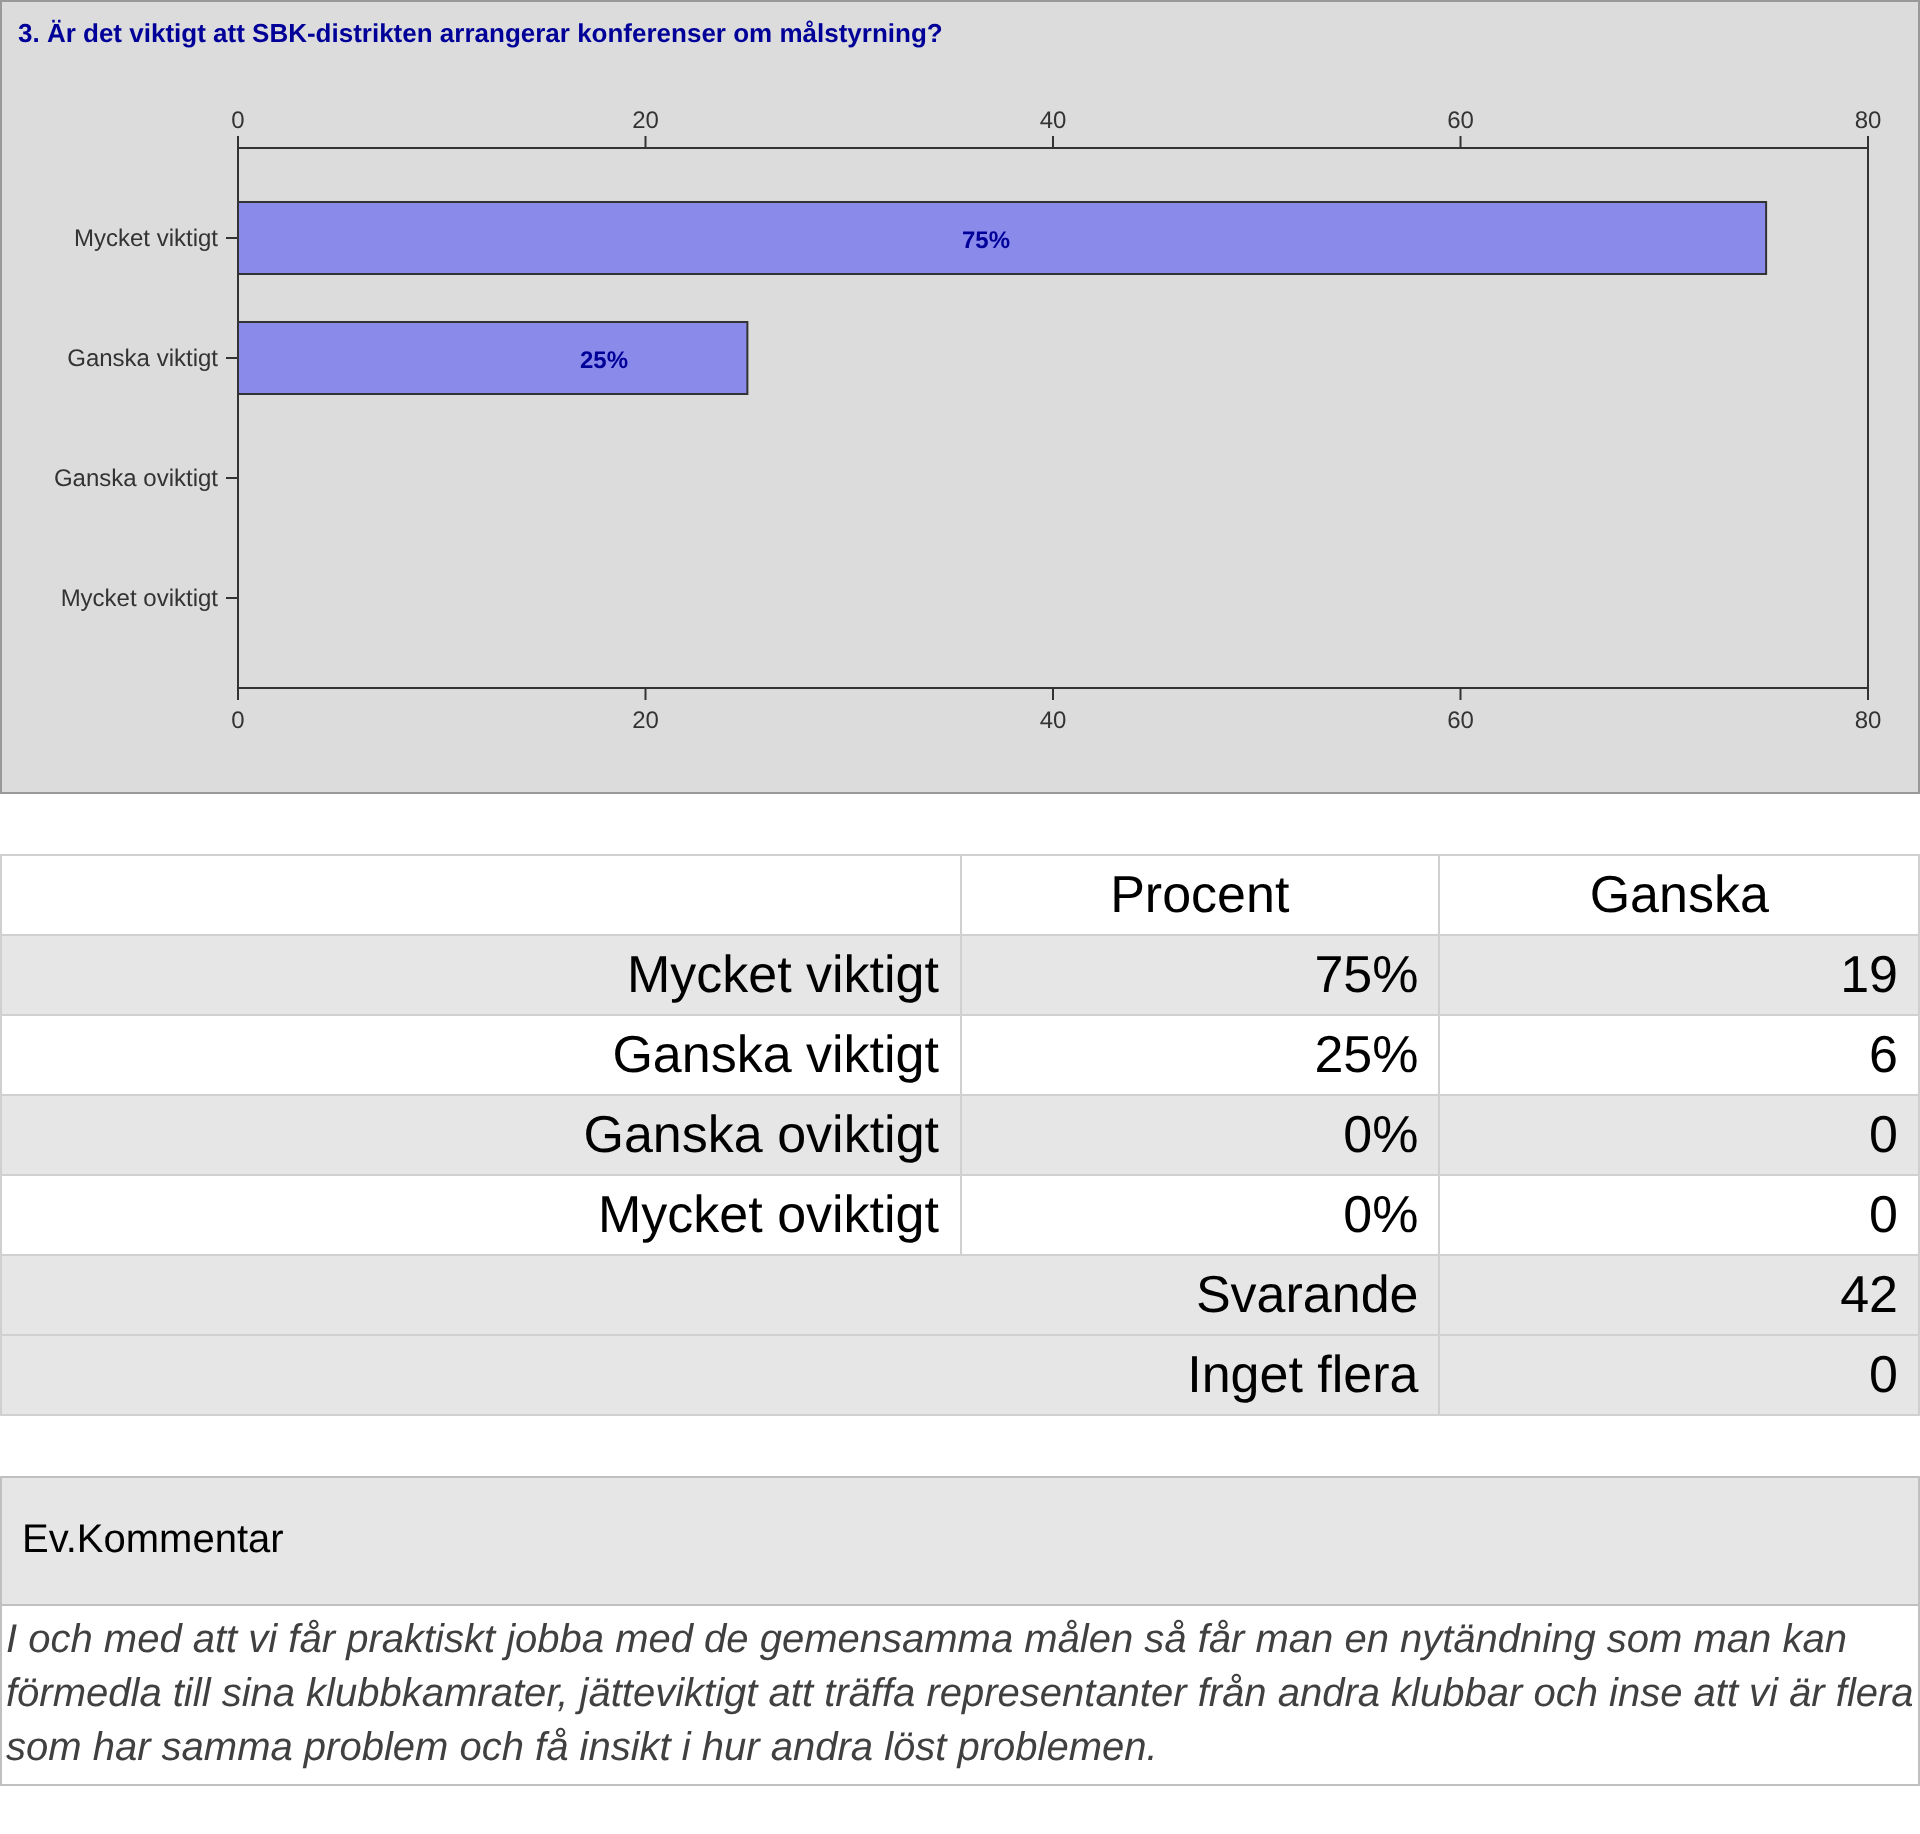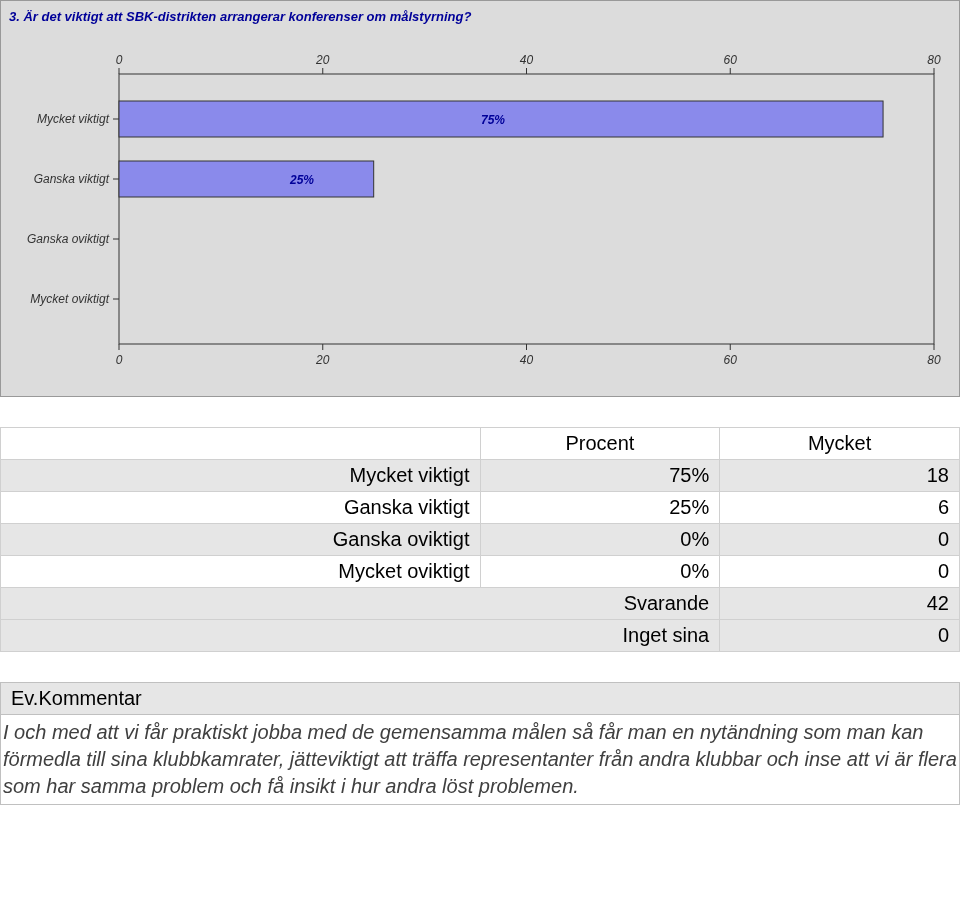--- a/index.html
+++ b/index.html
@@ -6,41 +6,40 @@
   body {
     font-family: Verdana, Arial, sans-serif;
     background: #ffffff;
     width: 960px;
   }
   .chart-panel {
     background: #dcdcdc;
     border: 1px solid #999;
     width: 100%;
     padding: 8px 8px 12px 8px;
-    font-style: italic;
   }
   .chart-title {
     color: #000099;
     font-weight: bold;
     font-size: 13px;
     margin-bottom: 10px;
   }
   .chart-svg { display: block; }
   .tick { stroke: #333; stroke-width: 1; }
   .tick-label { font-size: 12px; fill: #333; font-family: Verdana, Arial, sans-serif; }
   .cat-label { font-size: 12px; fill: #333; font-family: Verdana, Arial, sans-serif; }
   .bar { fill: #8a8aeb; stroke: #333; stroke-width: 1; }
   .bar-label { font-size: 12px; font-weight: bold; fill: #000099; font-family: Verdana, Arial, sans-serif; }
   .plot-border { fill: none; stroke: #333; stroke-width: 1; }
 
   .table-wrap { width: 100%; margin-top: 30px; }
   table.data {
     width: 100%;
     border-collapse: collapse;
-    font-size: 20px;
+    font-size: 26px;
     font-family: Verdana, Arial, sans-serif;
   }
   table.data td, table.data th {
     border: 1px solid #d0d0d0;
     padding: 4px 10px;
     font-weight: normal;
   }
   table.data th { text-align: center; }
   table.data .head-row td, table.data .head-row th { background: #ffffff; }
   table.data tr.alt td { background: #e6e6e6; }
@@ -51,21 +50,21 @@
   table.data tr.summary2 td { background: #e6e6e6; }
 
   .comment-box {
     width: 100%;
     margin-top: 30px;
     border: 1px solid #c0c0c0;
     font-size: 20px;
     font-family: Verdana, Arial, sans-serif;
   }
   .comment-head {
-    padding: 4px 10px;
+    padding: 20px 10px;
     background: #e6e6e6;
     border-bottom: 1px solid #c0c0c0;
   }
   .comment-body {
     padding: 4px 2px;
     font-style: italic;
     color: #404040;
     line-height: 1.35;
   }
 </style>
@@ -125,26 +124,26 @@
     </g>
   </svg>
 </div>
 
 <div class="table-wrap">
   <table class="data">
     <tbody>
         <tr class="head-row">
       <td class="label"></td>
       <th>Procent</th>
-      <th>Mycket</th>
+      <th>Ganska</th>
     </tr>
     <tr class="alt">
       <td class="label">Mycket viktigt</td>
       <td class="num">75%</td>
-      <td class="num">18</td>
+      <td class="num">19</td>
     </tr>
     <tr class="norm">
       <td class="label">Ganska viktigt</td>
       <td class="num">25%</td>
       <td class="num">6</td>
     </tr>
     <tr class="alt">
       <td class="label">Ganska oviktigt</td>
       <td class="num">0%</td>
       <td class="num">0</td>
@@ -152,21 +151,21 @@
     <tr class="norm">
       <td class="label">Mycket oviktigt</td>
       <td class="num">0%</td>
       <td class="num">0</td>
     </tr>
     <tr class="summary">
       <td class="label" colspan="2">Svarande</td>
       <td class="num">42</td>
     </tr>
     <tr class="summary2">
-      <td class="label" colspan="2">Inget sina</td>
+      <td class="label" colspan="2">Inget flera</td>
       <td class="num">0</td>
     </tr>
   </tbody>
     </table>
 </div>
 
 <div class="comment-box">
   <div class="comment-head">Ev.Kommentar</div>
   <div class="comment-body">I och med att vi får praktiskt jobba med de gemensamma målen så får man en nytändning som man kan förmedla till sina klubbkamrater, jätteviktigt att träffa representanter från andra klubbar och inse att vi är flera som har samma problem och få insikt i hur andra löst problemen.</div>
 </div>

